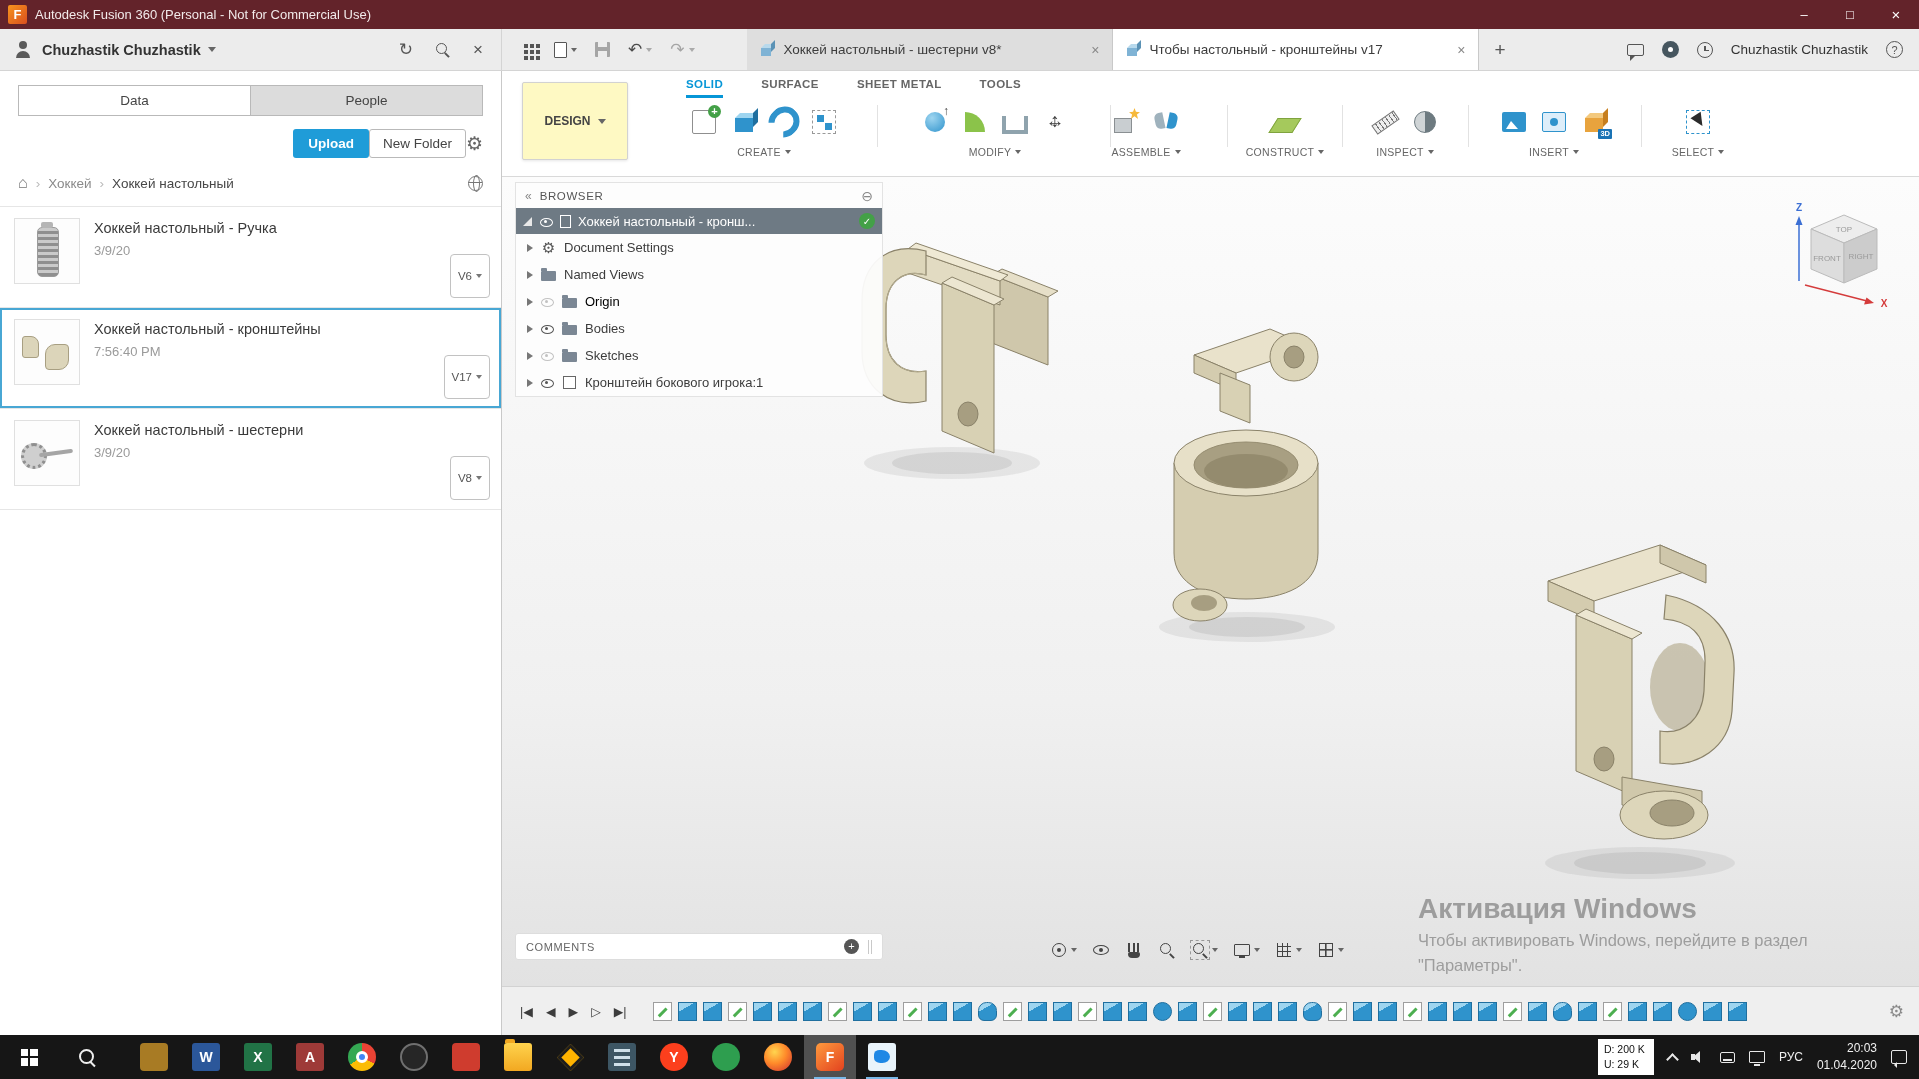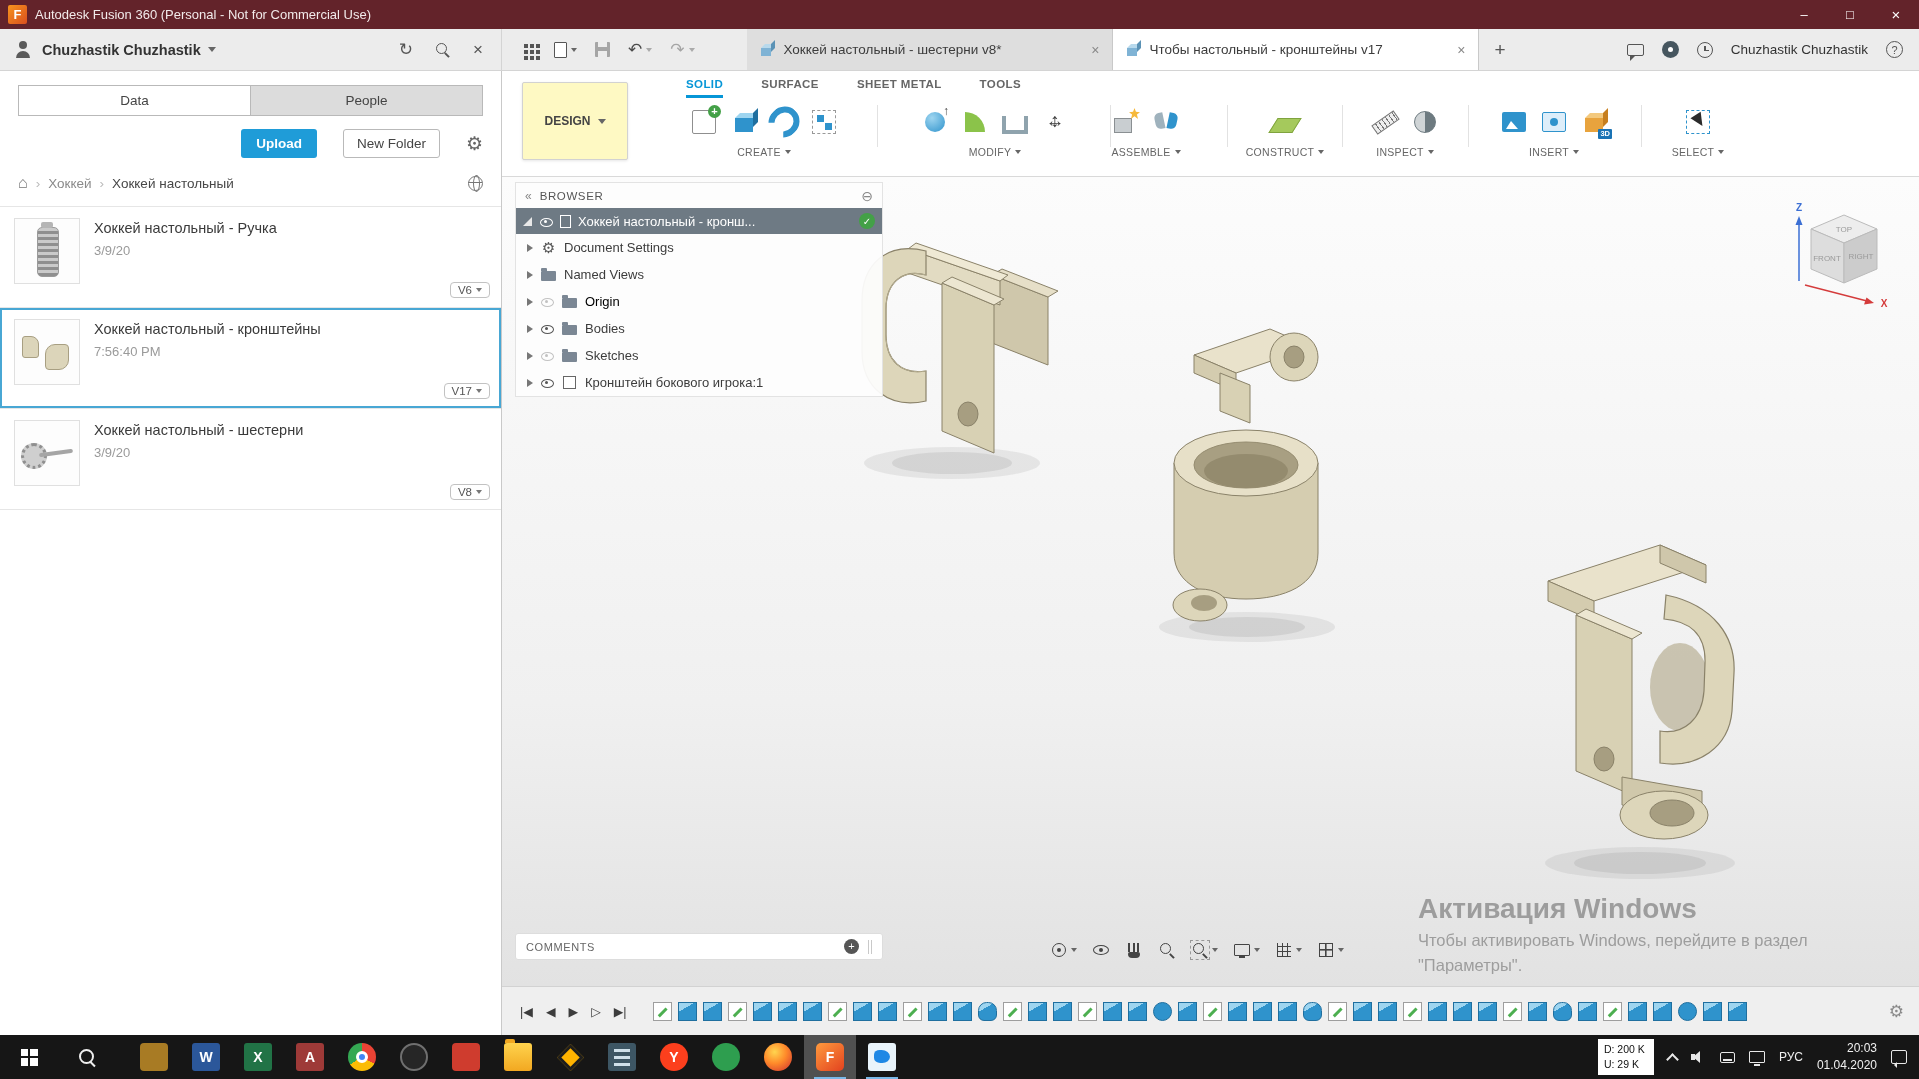--- a/index.html
+++ b/index.html
@@ -61,21 +61,21 @@
   .clock-ic::before{content:"";position:absolute;left:7px;top:7px;width:4px;height:1.8px;background:#555}
   .ab-right .name{font-size:13.5px;color:#333}
   .help-ic{width:17px;height:17px;border:1.6px solid #555;border-radius:50%;display:flex;align-items:center;justify-content:center;font-size:11px;color:#555}
 
   
   #leftpanel{position:absolute;left:0;top:71px;width:502px;height:964px;background:#fff;border-right:1px solid #c9c9c9}
   .dp-tabs{margin:14px 18px 0;height:31px;border:1px solid #b9b9b9;display:flex;background:#dcdcdc}
   .dp-tab{flex:1;display:flex;align-items:center;justify-content:center;font-size:13.5px;color:#444}
   .dp-tab.active{background:#fff}
   .dp-tab + .dp-tab{border-left:1px solid #b9b9b9}
-  .dp-actions{margin:13px 18px 0;display:flex;justify-content:flex-end;align-items:center;gap:26px}
+  .dp-actions{margin:13px 18px 0;display:flex;justify-content:flex-end;align-items:center;gap:0}
   .btn-upload{background:#1f9cd8;color:#fff;font-size:13.5px;font-weight:700;padding:7px 15px;border-radius:3px}
   .btn-newfolder{background:#fff;border:1px solid #b9b9b9;color:#444;font-size:13.5px;padding:6px 13px;border-radius:3px}
   .dp-gear{font-size:19px;color:#666;line-height:1}
   .dp-crumb{margin:17px 18px 0;display:flex;align-items:center;gap:8px;font-size:13.5px;color:#8a8a8a}
   .home-g{font-size:16px;color:#777;line-height:1}
   .crumb-sep{color:#bbb}
   .crumb-cur{color:#474747}
   .globe-ic{width:15px;height:15px;border:1.4px solid #777;border-radius:50%;position:relative;margin-left:auto}
   .globe-ic::before{content:"";position:absolute;left:3.5px;top:-1.4px;width:5px;height:15px;border:1.2px solid #777;border-radius:50%}
   .globe-ic::after{content:"";position:absolute;left:-1.4px;top:5.5px;width:14.5px;border-top:1.2px solid #777}
@@ -85,21 +85,21 @@
   .thumb{width:66px;height:66px;border:1px solid #e0e0e0;background:#fdfdfd;position:relative;flex:none}
   .thumb.t-handle::before{content:"";position:absolute;left:22px;top:8px;width:20px;height:48px;border-radius:5px;border:1px solid #9a9a9a;background:repeating-linear-gradient(0deg,#8f8f8f 0 3px,#cacaca 3px 6px)}
   .thumb.t-handle::after{content:"";position:absolute;left:26px;top:3px;width:12px;height:6px;background:#b5b5b5;border-radius:2px}
   .thumb.t-brackets::before{content:"";position:absolute;left:7px;top:16px;width:15px;height:20px;background:#dcd5ba;border:1px solid #a89f82;border-radius:3px 8px 3px 3px}
   .thumb.t-brackets::after{content:"";position:absolute;left:30px;top:24px;width:22px;height:24px;background:#dcd5ba;border:1px solid #a89f82;border-radius:10px 4px 10px 4px}
   .thumb.t-gears::before{content:"";position:absolute;left:6px;top:22px;width:20px;height:20px;border:3px dotted #8f8f8f;border-radius:50%;background:#cfcfcf}
   .thumb.t-gears::after{content:"";position:absolute;left:24px;top:30px;width:34px;height:4px;background:#a5a5a5;border-radius:2px;transform:rotate(-8deg)}
   .card-text{margin-left:14px;padding-top:2px;min-width:0}
   .card-title{font-size:14.5px;color:#3a3a3a;white-space:nowrap;overflow:hidden;text-overflow:ellipsis}
   .card-date{font-size:13px;color:#9a9a9a;margin-top:7px}
-  .ver{position:absolute;right:11px;bottom:9px;border:1px solid #c2c2c2;border-radius:4px;font-size:11.5px;color:#555;padding:1px 7px;background:#fff;display:flex;align-items:center;gap:4px}
+  .ver{position:absolute;right:11px;bottom:9px;border:1px solid #c2c2c2;border-radius:4px;font-size:11.5px;color:#555;padding:15px 7px;background:#fff;display:flex;align-items:center;gap:4px}
   .ver::after{content:"";width:0;height:0;border-left:3.5px solid transparent;border-right:3.5px solid transparent;border-top:4px solid #777}
 
   
   #ribbon{position:absolute;left:502px;top:71px;width:1417px;height:106px;background:#fff;border-bottom:1px solid #d9d9d9}
   .rb-tabs{position:absolute;left:0;top:0;right:0;height:27px;display:flex;gap:38px;padding-left:184px}
   .rb-tab{font-size:11.5px;font-weight:700;color:#666;letter-spacing:.4px;display:flex;align-items:flex-end;padding-bottom:5px;border-bottom:3px solid transparent;white-space:nowrap}
   .rb-tab.active{color:#0696d7;border-bottom-color:#0696d7}
   .design-box{position:absolute;left:20px;top:11px;width:106px;height:78px;border:1px solid #d2d2d2;border-radius:2px;background:#fef9c3;box-shadow:0 1px 3px rgba(0,0,0,.10);display:flex;align-items:center;justify-content:center;gap:7px;font-size:12px;color:#444;font-weight:700;z-index:2}
   .rb-group{position:absolute;top:30px;display:flex;flex-direction:column;align-items:center}
   .rg0{left:158px;width:208px}.rg1{left:384px;width:218px}.rg2{left:594px;width:100px}

